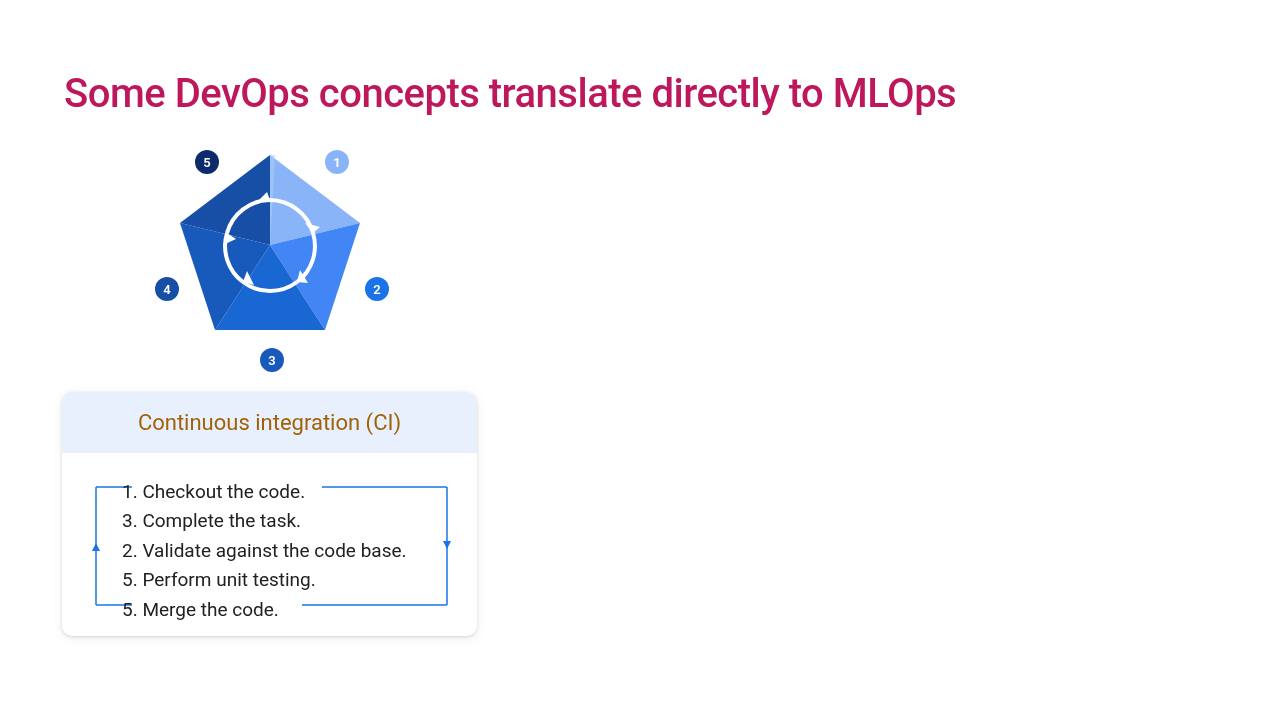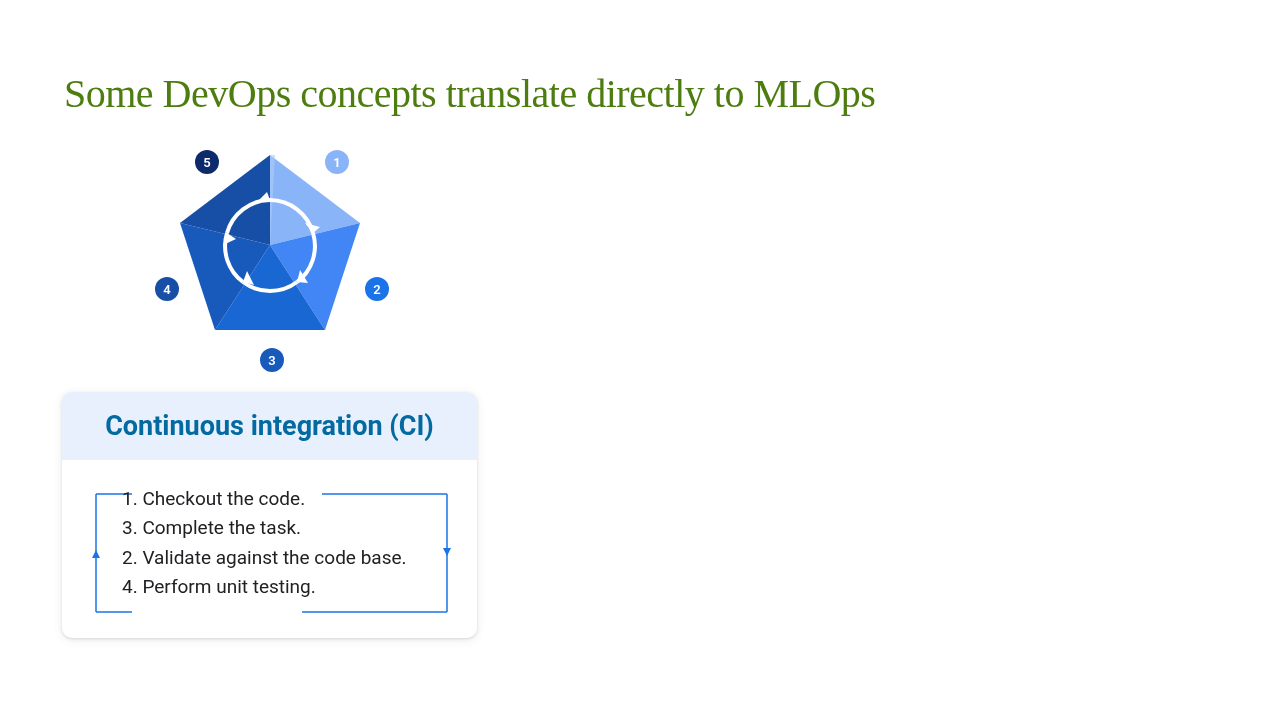--- a/index.html
+++ b/index.html
@@ -11,23 +11,22 @@
     color: #202124;
     overflow: hidden;
     position: relative;
   }
   .title {
     position: absolute;
     top: 70px;
     left: 64px;
     font-size: 40px;
     font-weight: 500;
-    color: #4d7c0f;
+    color: #be185d;
     letter-spacing: -0.5px;
-    font-family: Liberation Serif, serif;
   }
   .diagram-area {
     position: absolute;
     top: 140px;
     left: 145px;
     width: 250px;
     height: 240px;
   }
   .pentagon-svg {
     position: absolute;
@@ -61,26 +60,26 @@
     width: 415px;
     background: #ffffff;
     border-radius: 10px;
     box-shadow: 0 1px 3px rgba(60,64,67,0.15), 0 2px 10px rgba(60,64,67,0.1);
     overflow: hidden;
   }
   .card-header {
     background: #e8f0fe;
     padding: 18px 20px;
     text-align: center;
-    font-size: 27px;
-    font-weight: 700;
-    color: #0369a1;
+    font-size: 22px;
+    font-weight: 400;
+    color: #a16207;
   }
   .card-body {
-    padding: 24px 24px 36px 24px;
+    padding: 24px 24px 12px 24px;
     position: relative;
   }
   .steps-list {
     list-style: none;
     font-size: 19px;
     line-height: 1.55;
     color: #202124;
     position: relative;
     z-index: 2;
     padding: 0 36px;
@@ -157,16 +156,17 @@
       </g>
 
       <polygon points="375,78 371,70 379,70" fill="#1a73e8"></polygon>
 
       <polygon points="24,72 20,80 28,80" fill="#1a73e8"></polygon>
     </svg>
     <ol class="steps-list">
       <li>1. Checkout the code.</li>
       <li>3. Complete the task.</li>
       <li>2. Validate against the code base.</li>
-      <li>4. Perform unit testing.</li>
+      <li>5. Perform unit testing.</li>
+      <li>5. Merge the code.</li>
     </ol>
   </div>
 </div>
 
 </body></html>

